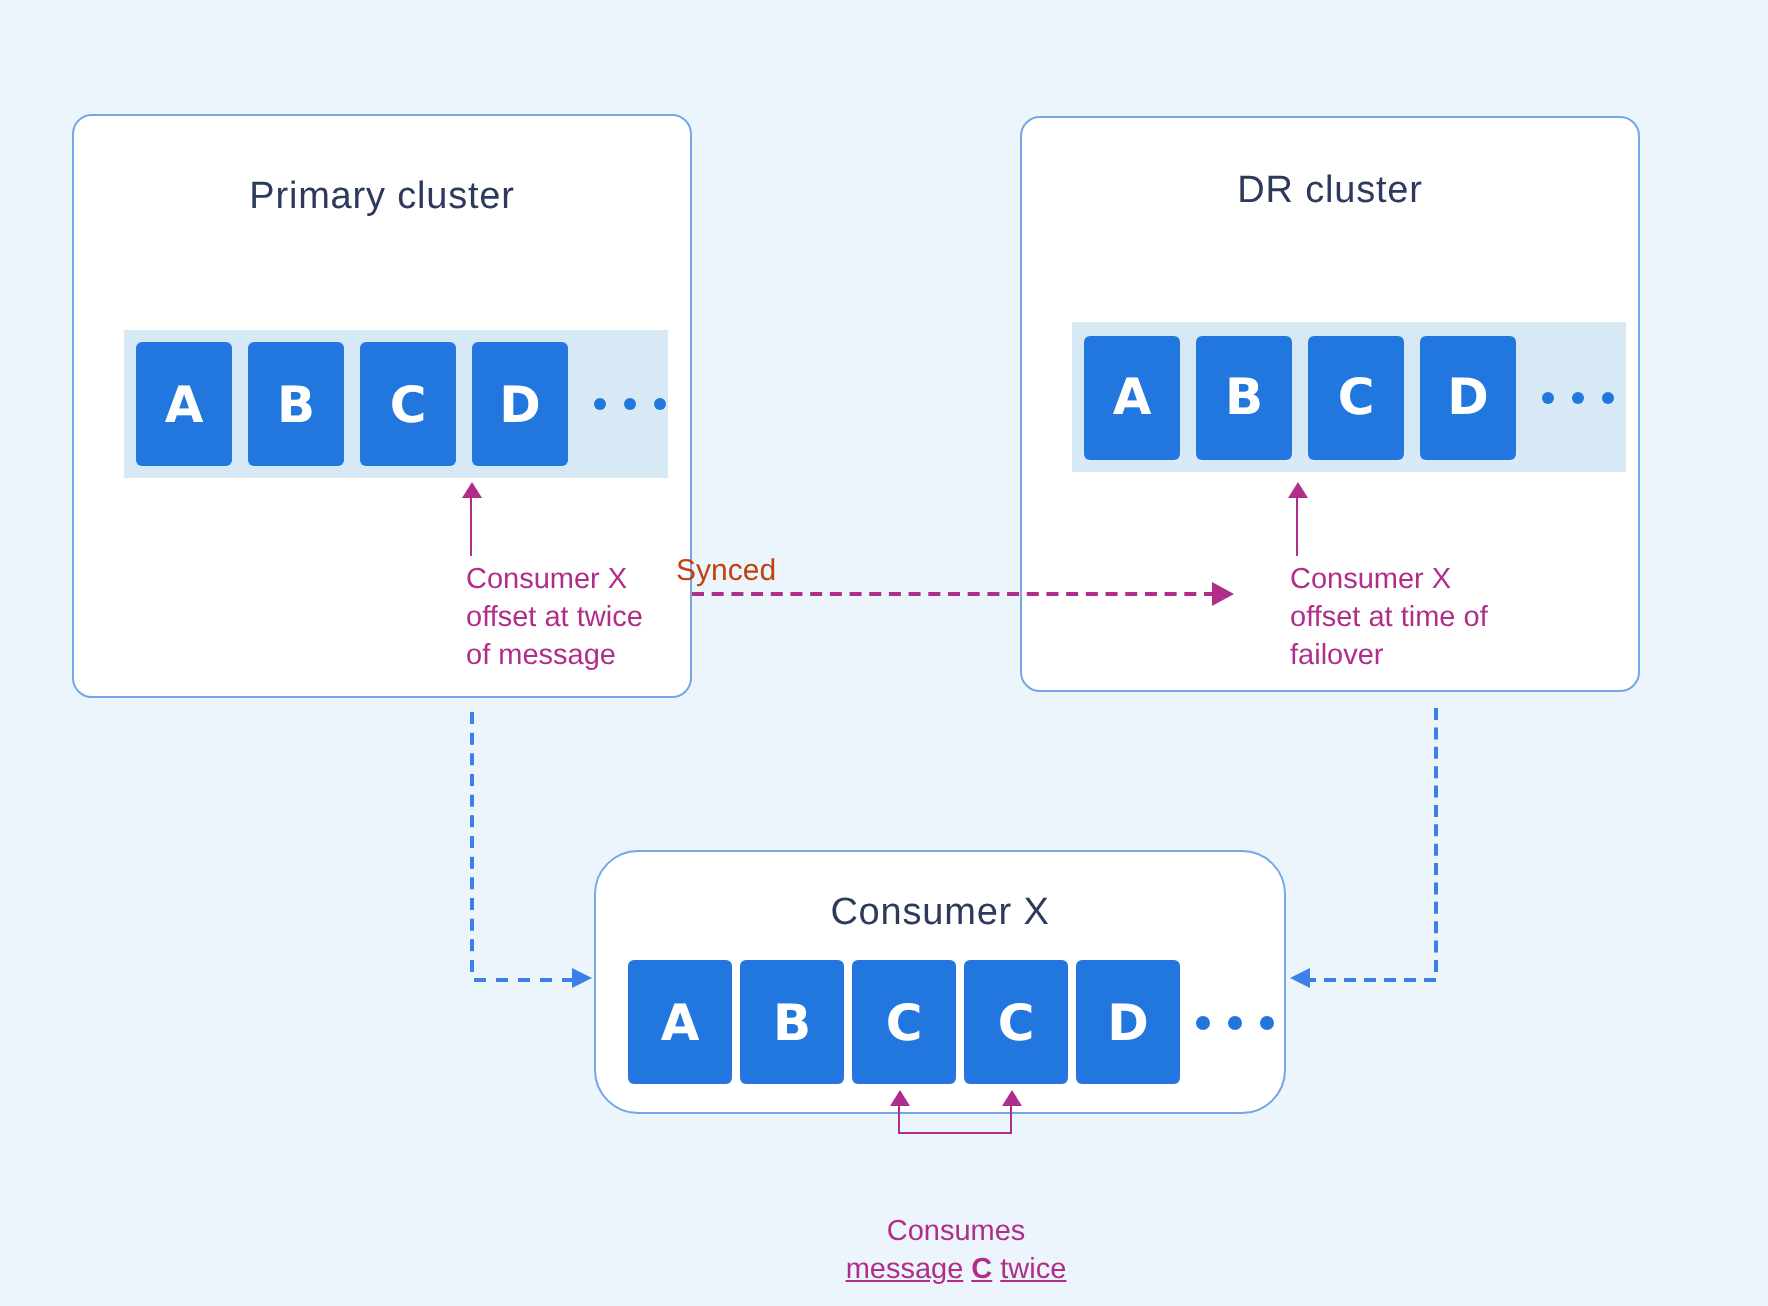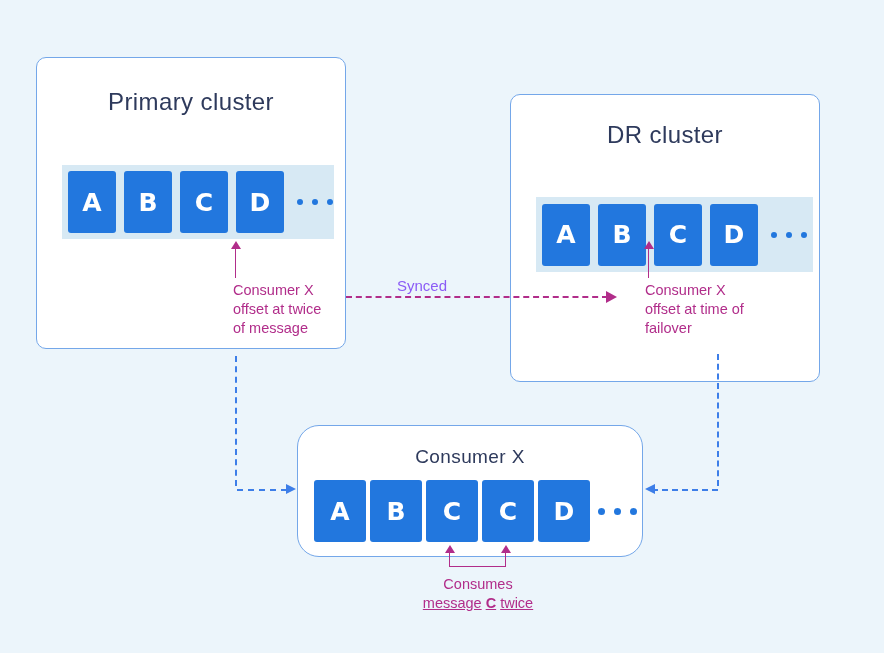--- a/index.html
+++ b/index.html
@@ -7,29 +7,29 @@
   body { font-family:"Liberation Sans", sans-serif; }
   .canvas {
     position:relative; width:884px; height:653px;
     background:#ecf5fb; overflow:hidden;
   }
   .cluster-box {
     position:absolute; background:#ffffff;
     border:1.5px solid #74a7e9; border-radius:10px;
   }
   .box-primary { left:36px; top:57px; width:310px; height:292px; }
-  .box-dr      { left:510px; top:58px; width:310px; height:288px;margin-top:36px; }
+  .box-dr      { left:510px; top:58px; width:310px; height:288px; }
   .box-consumer{
     left:297px; top:425px; width:346px; height:132px;
     background:#ffffff; border:1.5px solid #74a7e9; border-radius:22px;
     position:absolute;
   }
   .cluster-title {
     margin-top:30px; text-align:center;
-    font-size:24px; font-weight:400; letter-spacing:.4px; color:#2e3a5c;
+    font-size:19px; font-weight:400; letter-spacing:.4px; color:#2e3a5c;
   }
   .box-dr .cluster-title { margin-top:26px; }
   .topic-label {
     margin-top:17px; text-align:center;
     font-size:19px; font-weight:700; letter-spacing:.3px; color:#1b74e8;
   }
   .strip {
     position:absolute; background:#d7e9f4;
     display:flex; align-items:center; padding:6px;
   }
@@ -74,21 +74,21 @@
     position:absolute; left:346px; top:296px; width:262px; height:0;
     border-top:2px dashed #b12d8a;
   }
   .sync-head {
     position:absolute; left:606px; top:291px; width:0; height:0;
     border-top:6px solid transparent; border-bottom:6px solid transparent;
     border-left:11px solid #b12d8a;
   }
   .sync-label {
     position:absolute; left:338px; top:276px; width:168px;
-    text-align:center; color:#8b5cf6; font-size:15px; line-height:20px;
+    color:#c2410c; font-size:15px; line-height:20px;
   }
 
   
   .dash-v { position:absolute; width:0; border-left:2px dashed #3d7ee8; }
   .dash-h { position:absolute; height:0; border-top:2px dashed #3d7ee8; }
   .tri-right-blue {
     position:absolute; width:0; height:0;
     border-top:5.5px solid transparent; border-bottom:5.5px solid transparent;
     border-left:10px solid #3d7ee8;
   }
@@ -181,21 +181,21 @@
         <i></i>
         <i></i>
       </div>
   </section>
 
   <div class="tri-up" style="left:445px; top:545px;"></div>
   <div class="vline-magenta" style="left:449px; top:552px; height:15px;"></div>
   <div class="tri-up" style="left:501px; top:545px;"></div>
   <div class="vline-magenta" style="left:505px; top:552px; height:15px;"></div>
   <div class="hline-magenta" style="left:450px; top:566px; width:56px;"></div>
-  <div class="note note-center" style="left:383px; top:575px; width:190px;">
+  <div class="note note-center" style="left:383px; top:607px; width:190px;">
     <div>Consumes</div>
     <div class="note-line2">
       <span>message</span>
       <span class="note-bold">C</span>
       <span>twice</span>
     </div>
   </div>
 
 </div>
 

